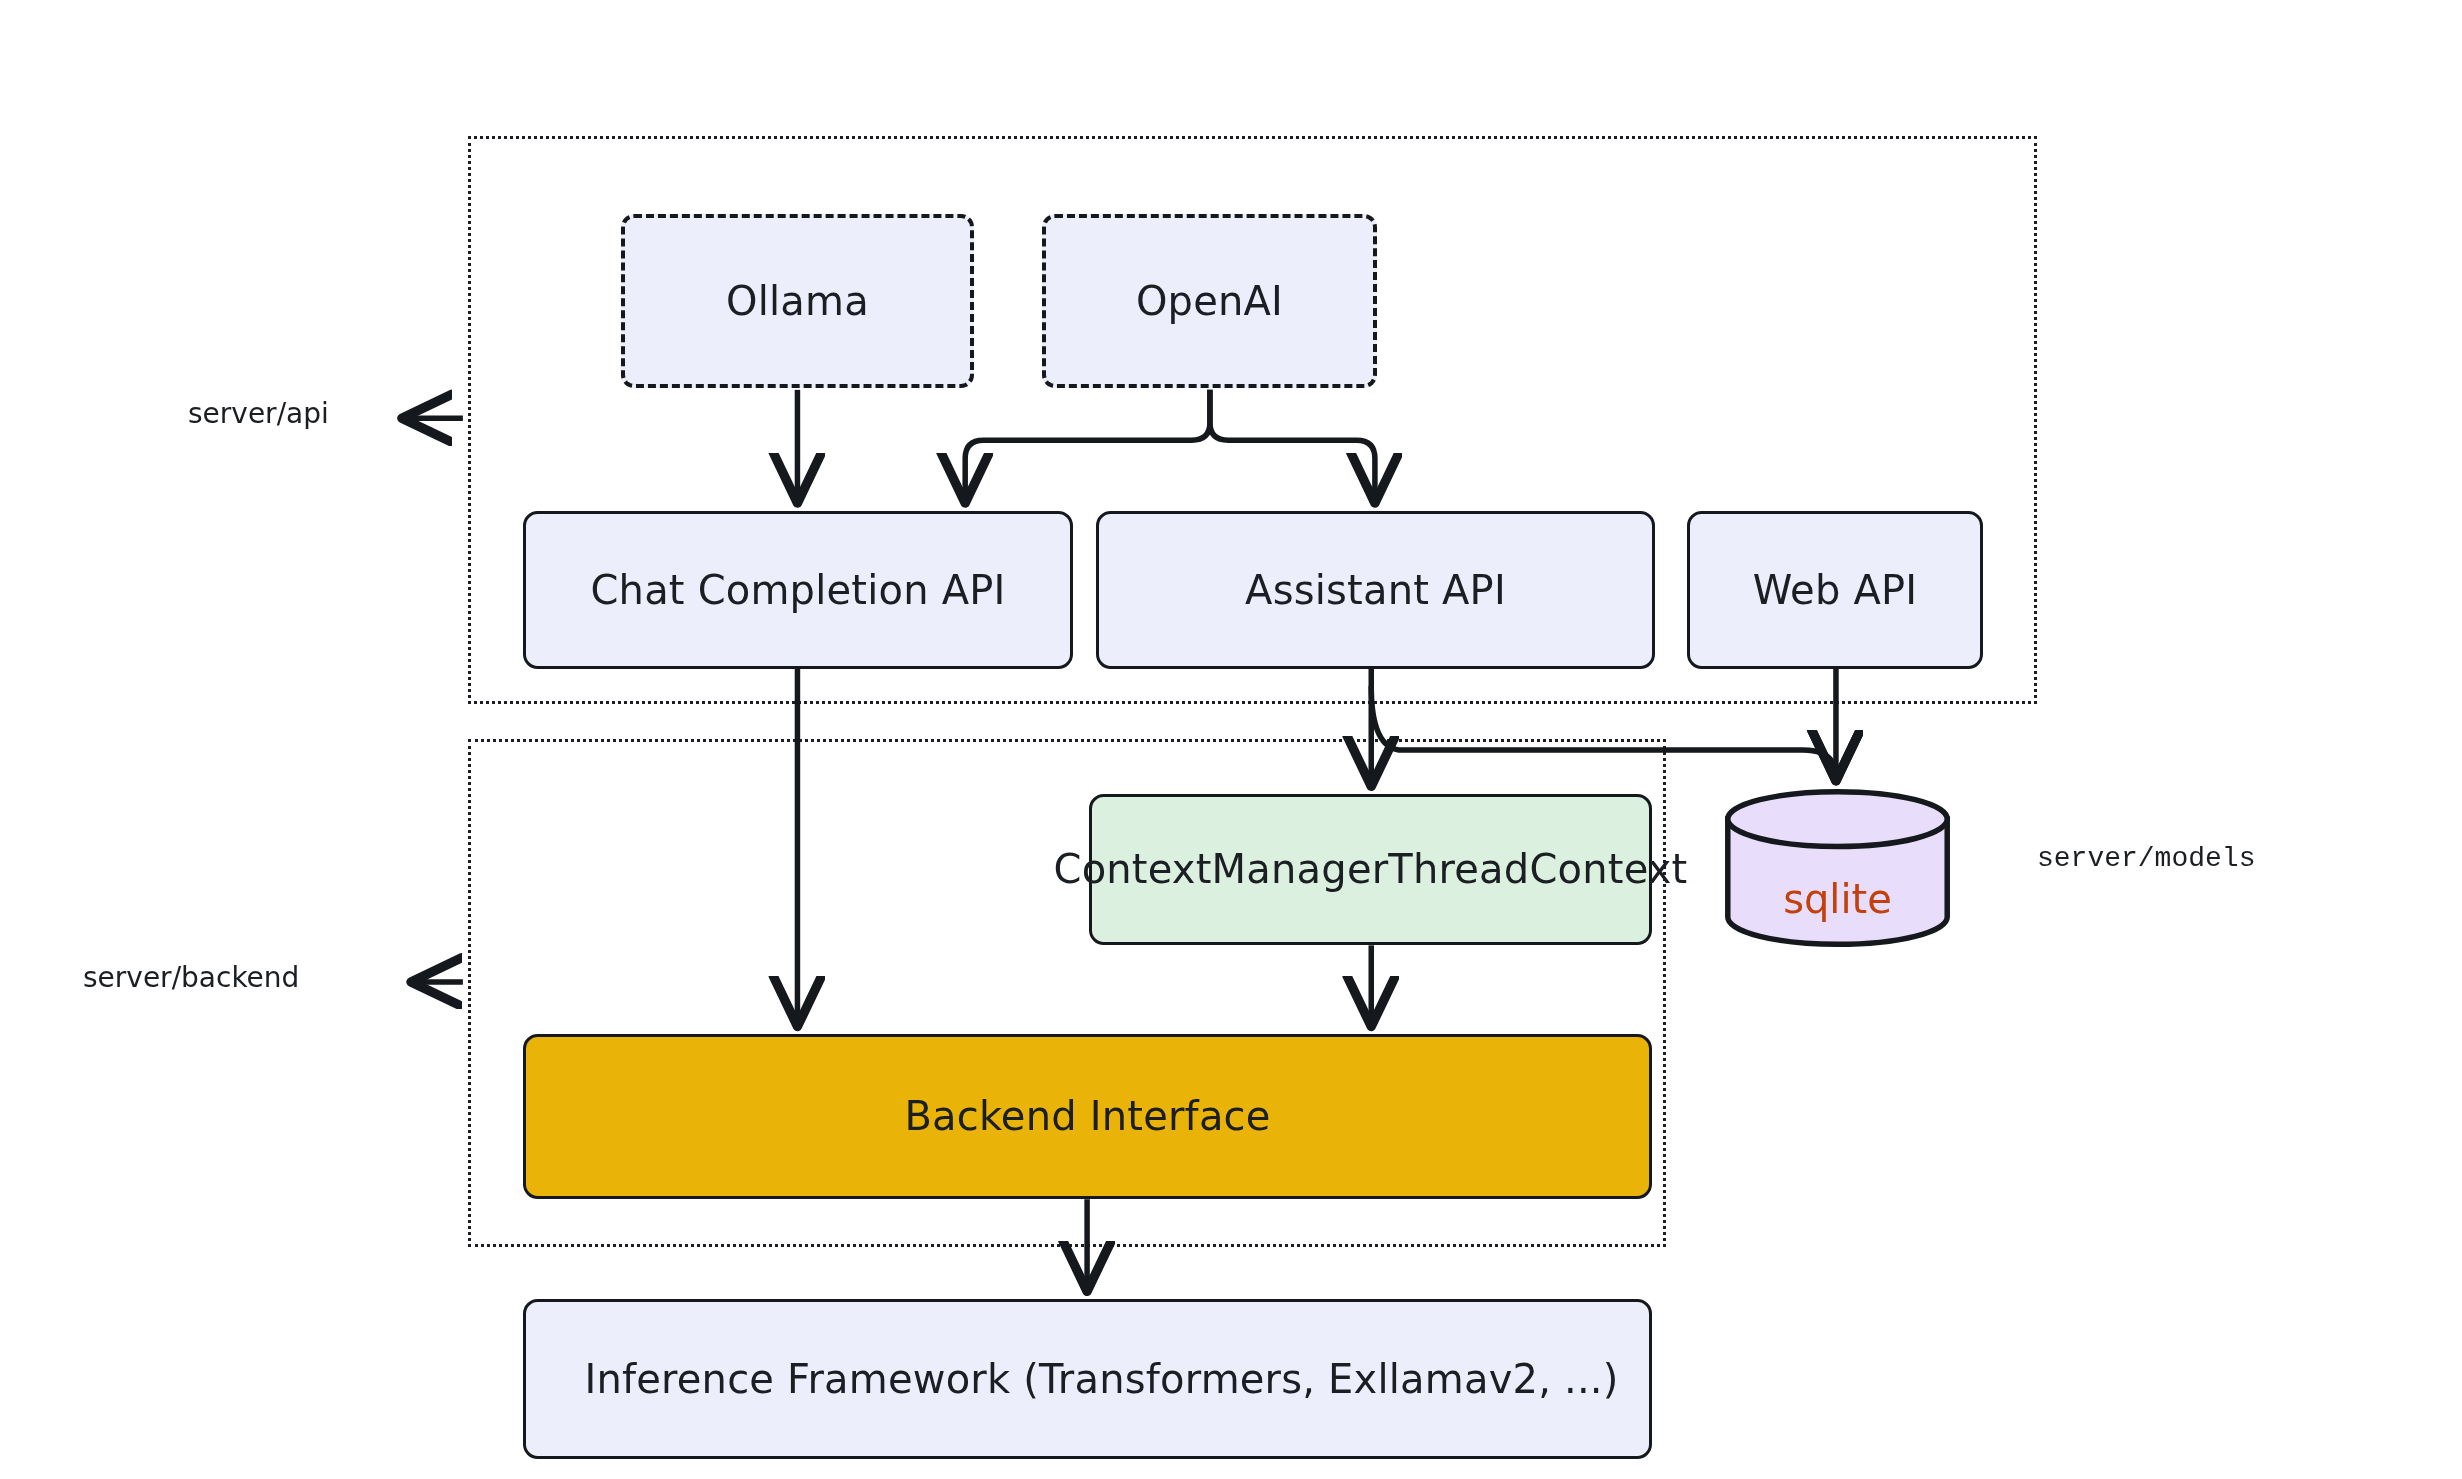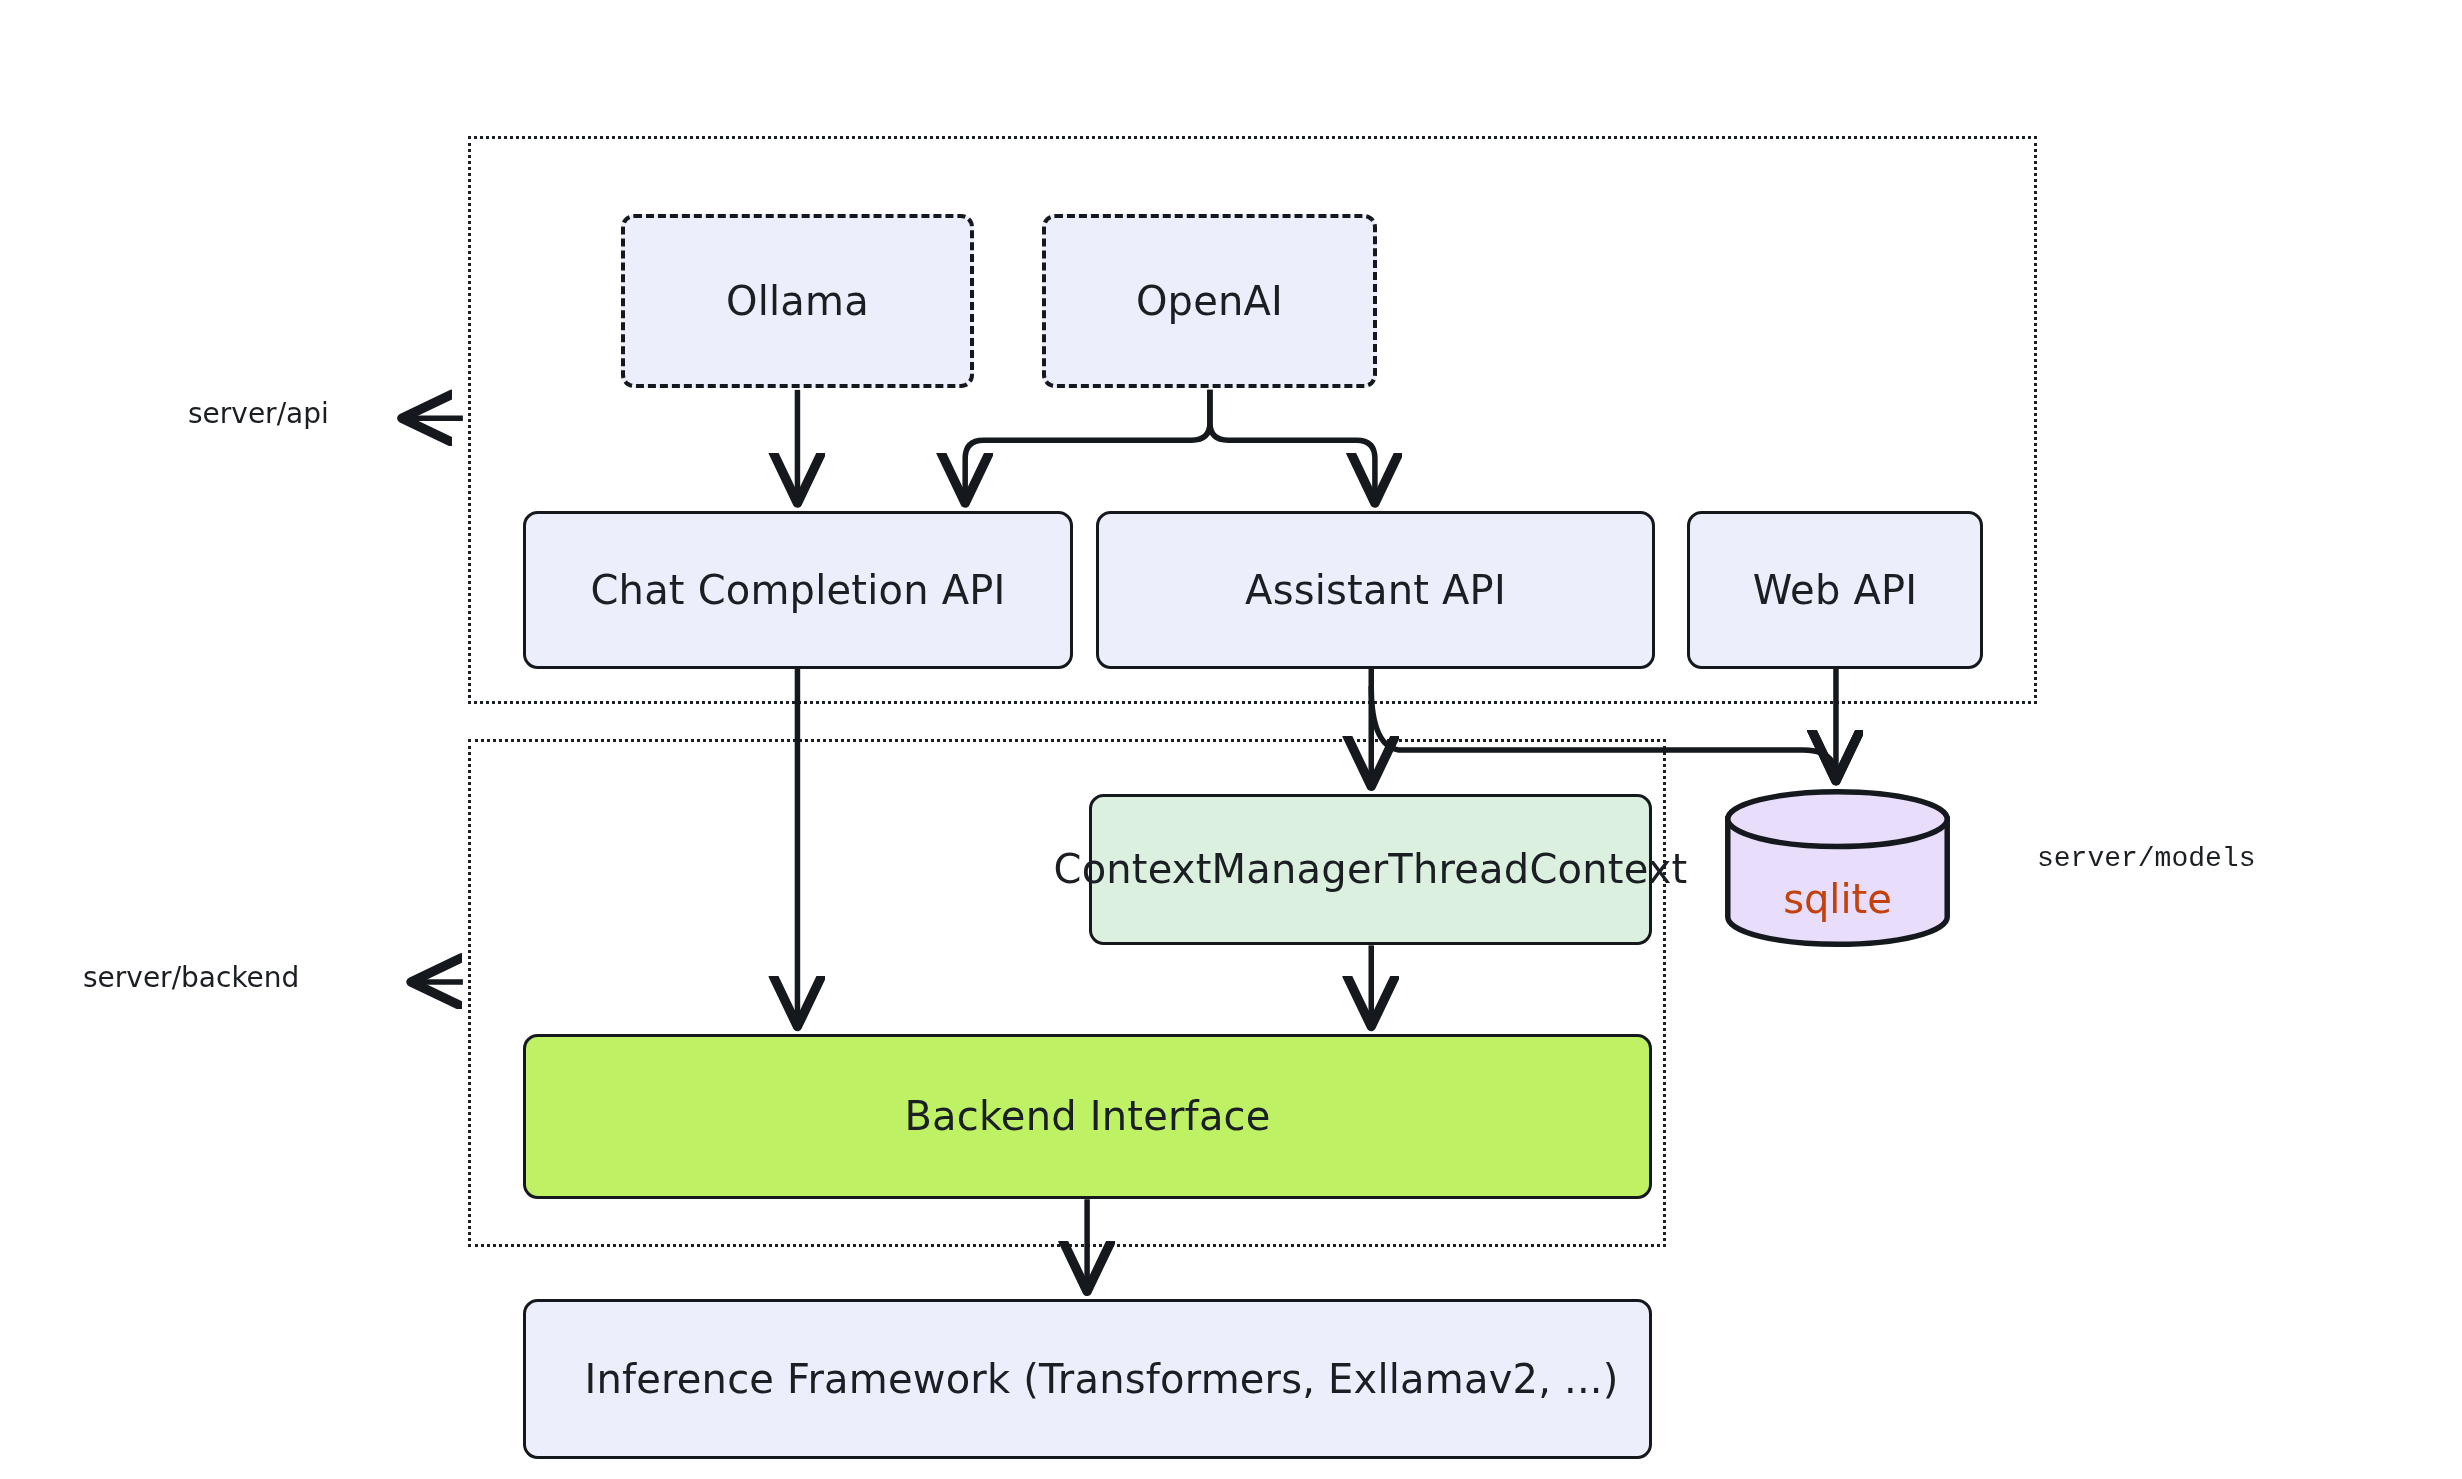--- a/index.html
+++ b/index.html
@@ -50,21 +50,21 @@
     line-height: 1.22;
     letter-spacing: 0.2px;
     z-index: 5;
   }
   .node.dashed {
     border-style: dashed;
     border-width: 4.6px;
     border-radius: 13px;
   }
   .node.green  { background: #dcf0e0; }
-  .node.yellow { background: #bef264; text-align: right; }
+  .node.yellow { background: #eab308; text-align: right; }
 
   .edgelabel {
     position: absolute;
     color: #1b1f23;
     font-size: 28px;
     white-space: nowrap;
     z-index: 6;
   }
 
   

